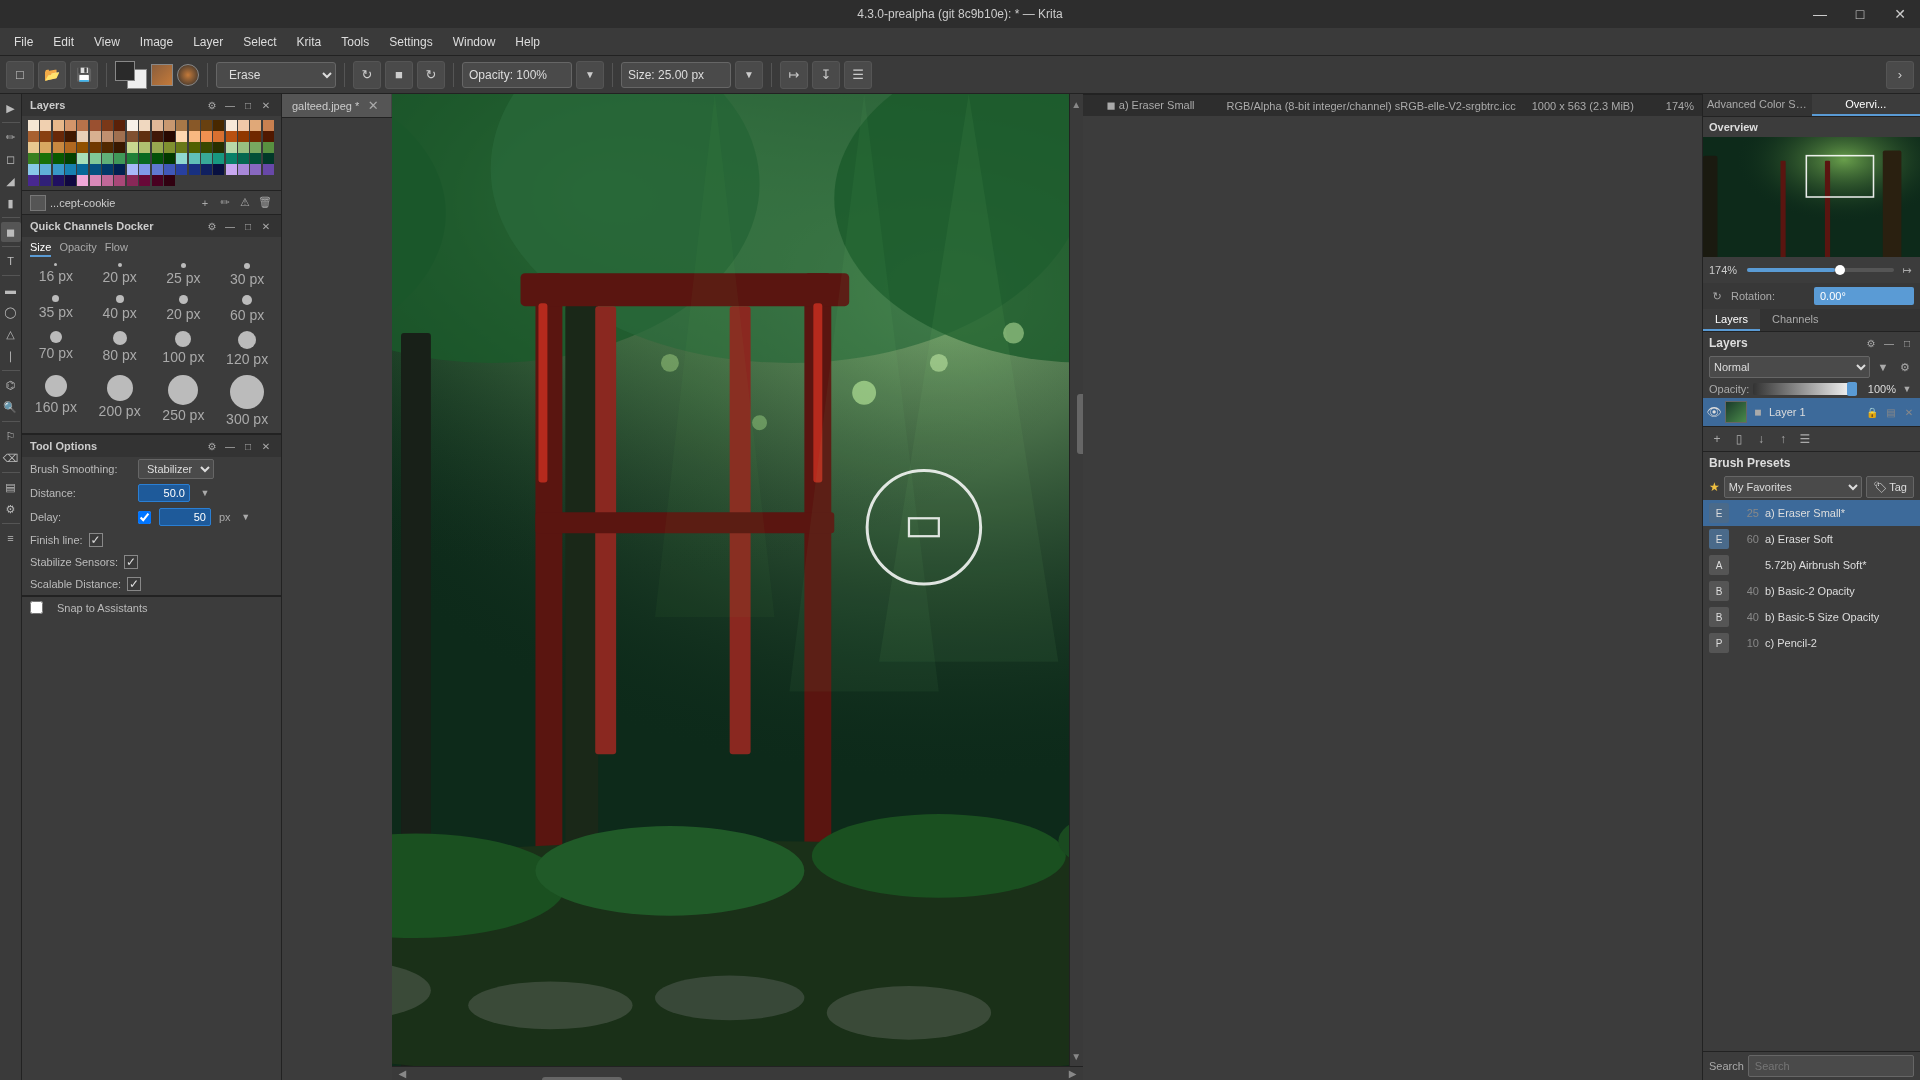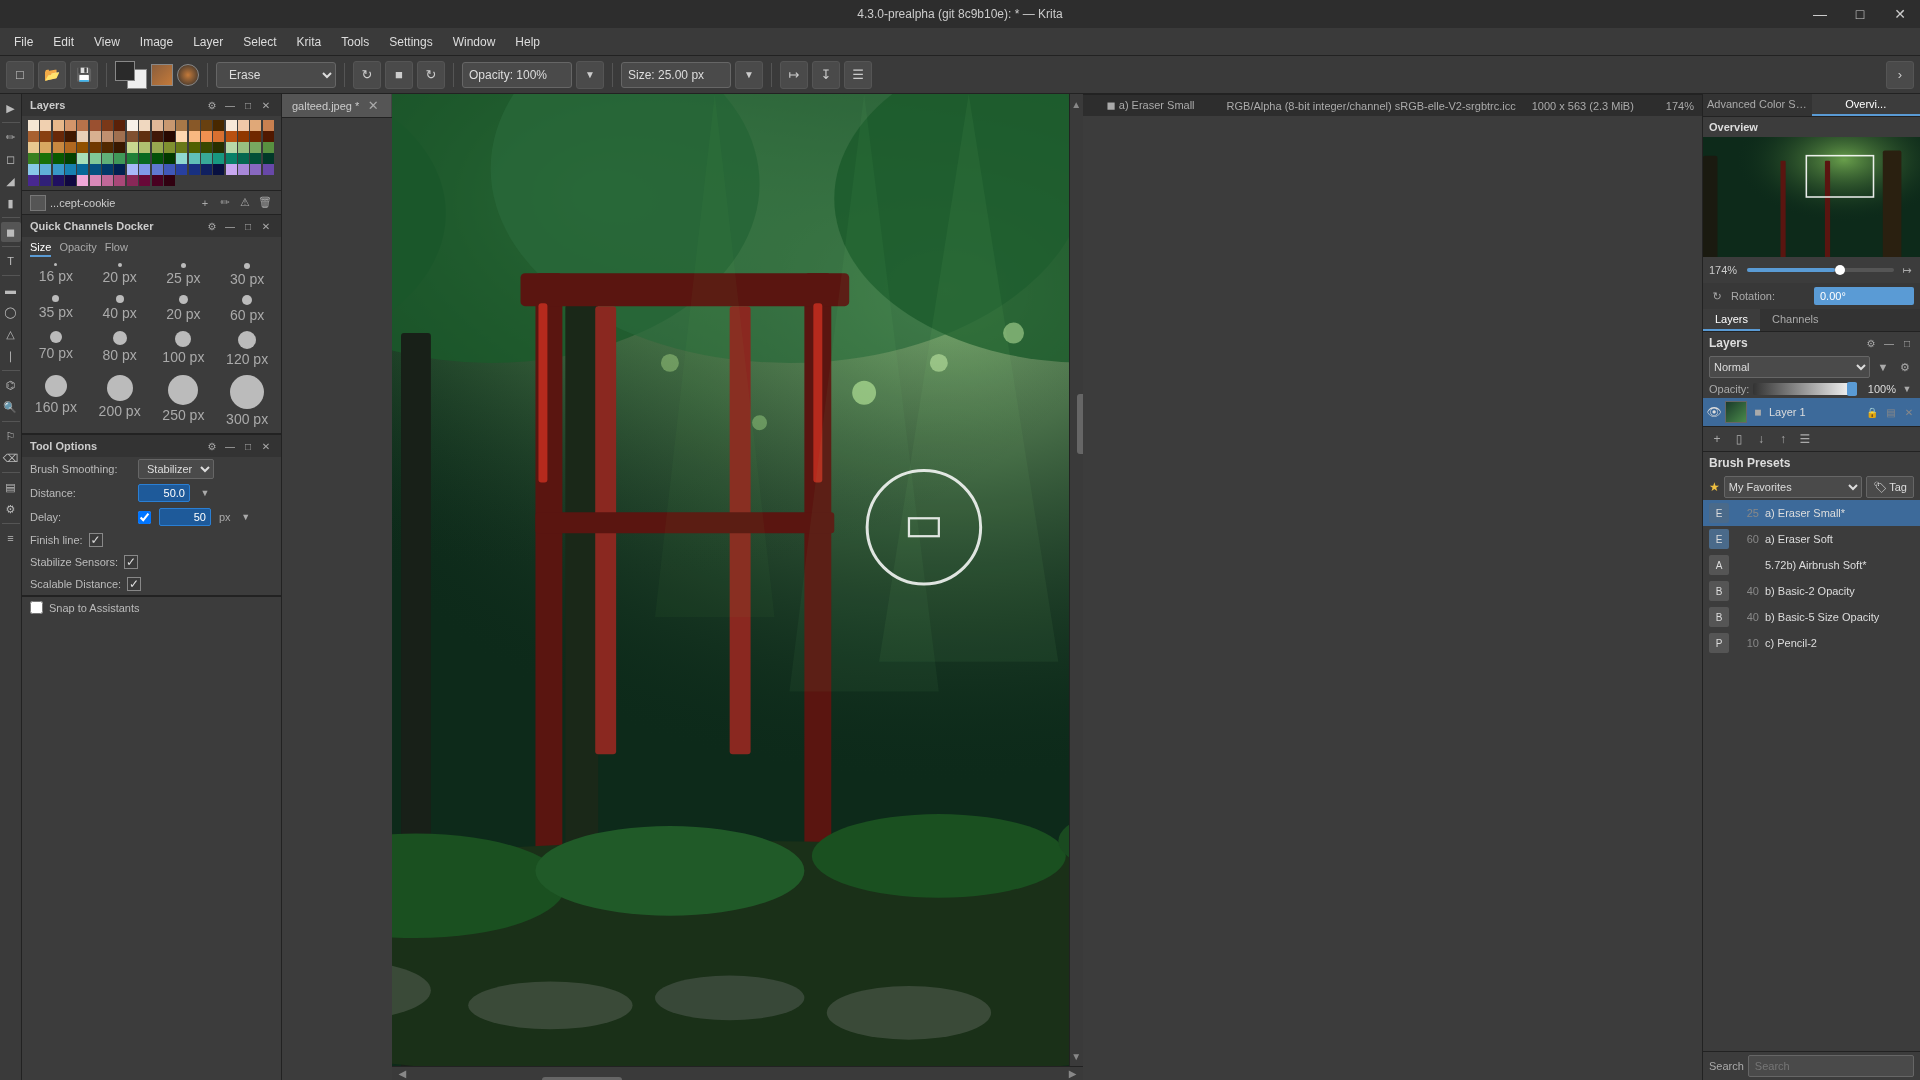--- a/index.html
+++ b/index.html
@@ -653,21 +653,21 @@
       border-radius: 2px;
       padding: 0 6px;
     }
     .bp-search-label { font-size: 11px; color: #aaa; margin-right: 4px; }
 
     
     #snap-row {
       padding: 4px 8px;
       display: flex;
       align-items: flex-end;
-      gap: 6px;
+      gap: 14px;
       border-top: 1px solid #222;
     }
     .snap-label { font-size: 11px; color: #bbb; }
 
     
     #canvas-tabs-row {
       background: #333;
       height: 24px;
       display: flex;
       align-items: center;

